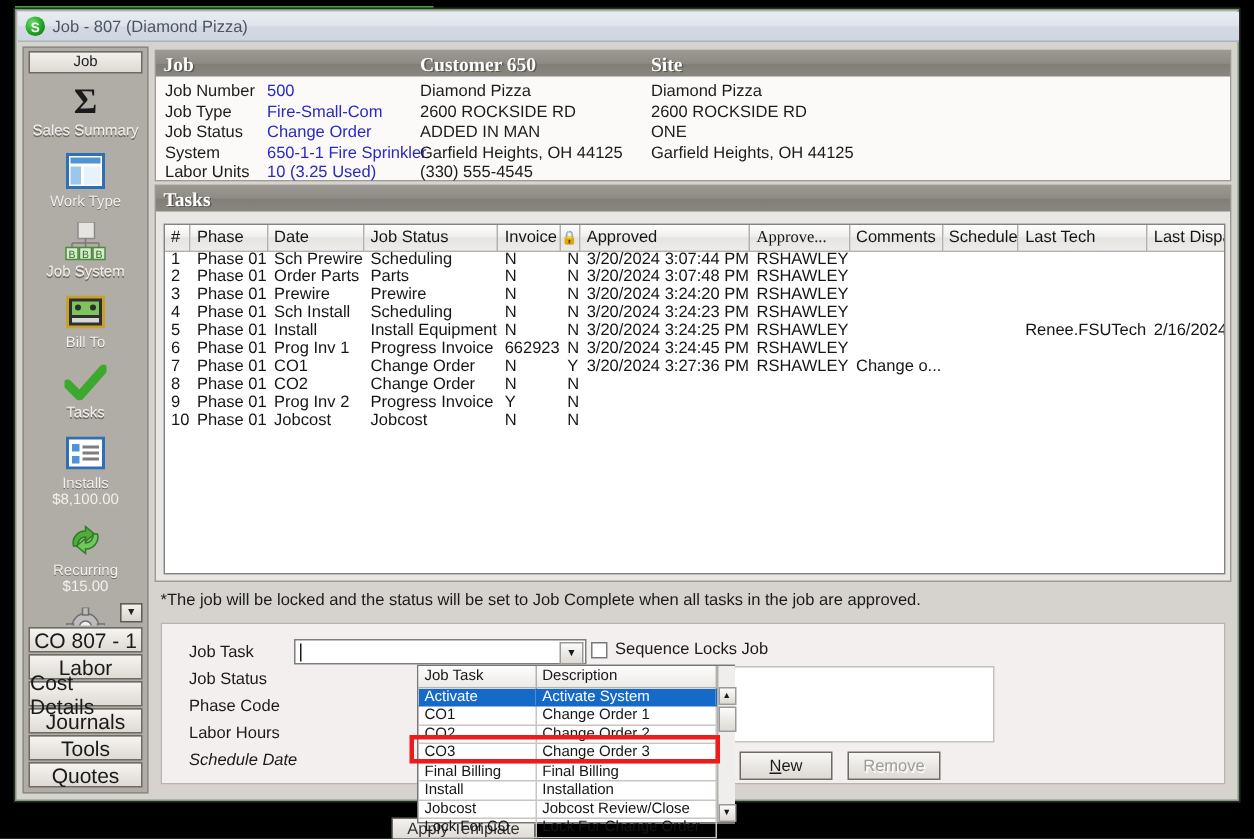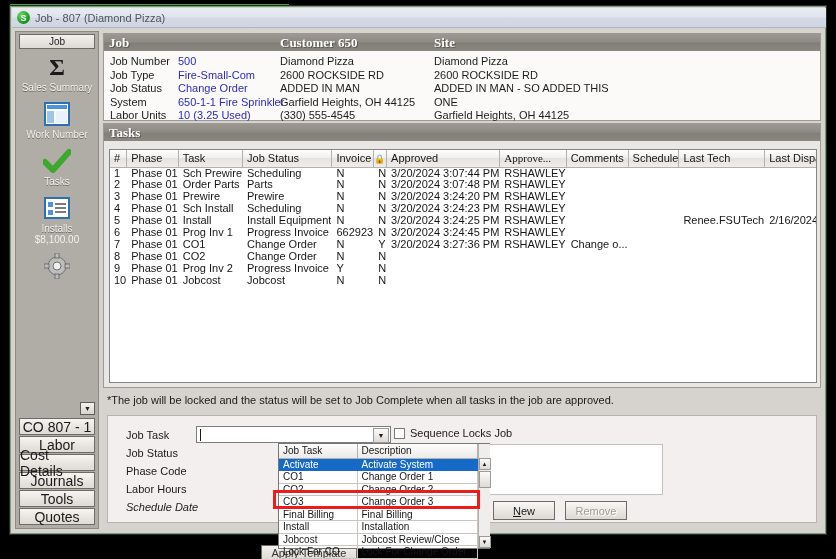--- a/index.html
+++ b/index.html
@@ -337,21 +337,48 @@
           </div>
           <div class="nav-item">
             <span class="nav-icon">
               <svg width="26" height="24" viewBox="0 0 26 24">
                 <rect x="1" y="1" width="24" height="22" fill="#fff" stroke="#2f6fb5" stroke-width="2"></rect>
                 <rect x="3" y="3" width="20" height="4" fill="#4f93d8"></rect>
                 <rect x="3" y="9" width="7" height="12" fill="#9cc6ec"></rect>
                 <rect x="12" y="9" width="11" height="12" fill="#e9f1fa"></rect>
               </svg>
             </span>
-            <div class="nav-label">Work Number</div>
+            <div class="nav-label">Work Type</div>
+          </div>
+          <div class="nav-item">
+            <span class="nav-icon">
+              <svg width="28" height="26" viewBox="0 0 28 26">
+                <rect x="9" y="0" width="11" height="11" fill="#e6e4e0" stroke="#8b8b8b"></rect>
+                <path d="M14 11 V14 M5 14 H23 M5 14 V17 M14 14 V17 M23 14 V17" stroke="#7a7a7a" fill="none"></path>
+                <rect x="1" y="17" width="8" height="8" fill="#d6eccf" stroke="#4e8a3d"></rect>
+                <rect x="10" y="17" width="8" height="8" fill="#d6eccf" stroke="#4e8a3d"></rect>
+                <rect x="19" y="17" width="8" height="8" fill="#d6eccf" stroke="#4e8a3d"></rect>
+                <text x="5" y="24" font-size="7" text-anchor="middle" fill="#2a6b1f">B</text>
+                <text x="14" y="24" font-size="7" text-anchor="middle" fill="#2a6b1f">B</text>
+                <text x="23" y="24" font-size="7" text-anchor="middle" fill="#2a6b1f">B</text>
+              </svg>
+            </span>
+            <div class="nav-label">Job System</div>
+          </div>
+          <div class="nav-item">
+            <span class="nav-icon">
+              <svg width="26" height="22" viewBox="0 0 26 22">
+                <rect x="1" y="1" width="24" height="20" fill="#2f2f2f" stroke="#c8a12a" stroke-width="2"></rect>
+                <rect x="4" y="4" width="18" height="9" fill="#7dc45a"></rect>
+                <circle cx="8" cy="8" r="2" fill="#2f2f2f"></circle>
+                <circle cx="18" cy="8" r="2" fill="#2f2f2f"></circle>
+                <rect x="4" y="15" width="18" height="3" fill="#d8d8d8"></rect>
+              </svg>
+            </span>
+            <div class="nav-label">Bill To</div>
           </div>
           <div class="nav-item">
             <span class="nav-icon">
               <svg width="28" height="24" viewBox="0 0 28 24">
                 <path d="M2 13 L10 21 L26 3" stroke="#3da82e" stroke-width="6" fill="none" stroke-linecap="round" stroke-linejoin="round"></path>
               </svg>
             </span>
             <div class="nav-label">Tasks</div>
           </div>
           <div class="nav-item">
@@ -360,20 +387,30 @@
                 <rect x="1" y="1" width="24" height="20" fill="#fff" stroke="#2f6fb5" stroke-width="2"></rect>
                 <rect x="4" y="5" width="5" height="5" fill="#4f93d8"></rect>
                 <rect x="4" y="13" width="5" height="5" fill="#4f93d8"></rect>
                 <rect x="11" y="6" width="11" height="2" fill="#7d7d7d"></rect>
                 <rect x="11" y="10" width="11" height="2" fill="#7d7d7d"></rect>
                 <rect x="11" y="14" width="11" height="2" fill="#7d7d7d"></rect>
               </svg>
             </span>
             <div class="nav-label">Installs</div>
             <div class="nav-sub">$8,100.00</div>
+          </div>
+          <div class="nav-item">
+            <span class="nav-icon">
+              <svg width="28" height="24" viewBox="0 0 28 24">
+                <path d="M6 16 a8 8 0 0 1 8-10 l0 -3 l6 5 l-6 5 l0 -3 a5 5 0 0 0 -5 6 z" fill="#4eae3a" stroke="#2f7a23"></path>
+                <path d="M22 8 a8 8 0 0 1 -8 10 l0 3 l-6 -5 l6 -5 l0 3 a5 5 0 0 0 5 -6 z" fill="#6fc95a" stroke="#2f7a23"></path>
+              </svg>
+            </span>
+            <div class="nav-label">Recurring</div>
+            <div class="nav-sub">$15.00</div>
           </div>
           <div class="nav-item">
             <span class="nav-icon">
               <svg width="26" height="26" viewBox="0 0 26 26">
                 <g fill="#bdbdbd" stroke="#6f6f6f" stroke-width="1">
                   <circle cx="13" cy="13" r="9"></circle>
                 </g>
                 <circle cx="13" cy="13" r="4" fill="#f0efed" stroke="#6f6f6f"></circle>
                 <g fill="#bdbdbd" stroke="#6f6f6f">
                   <rect x="11" y="0" width="4" height="5"></rect>
@@ -421,37 +458,36 @@
         <div class="jp-col" id="jp-cust">
             <div>Diamond Pizza</div>
             <div>2600 ROCKSIDE RD</div>
             <div>ADDED IN MAN</div>
             <div>Garfield Heights, OH  44125</div>
             <div>(330) 555-4545</div>
           </div>
         <div class="jp-col" id="jp-site">
             <div>Diamond Pizza</div>
             <div>2600 ROCKSIDE RD</div>
-            <div>ADDED IN MAN - SO ADDED THIS</div>
             <div>ONE</div>
             <div>Garfield Heights, OH  44125</div>
           </div>
       </div>
 
       <div id="tasks-panel">
         <div id="tasks-head">
           <div class="panel-head-title">Tasks</div>
         </div>
         <div id="grid-wrap">
           <table class="grid">
             <thead>
                 <tr id="grid-head">
                   <th style="width: 22px;">#</th>
                   <th style="width: 66px;">Phase</th>
-                  <th style="width: 80px;">Task</th>
+                  <th style="width: 80px;">Date</th>
                   <th style="width: 91px;">Job Status</th>
                   <th style="width: 47px;">Invoice</th>
                   <th style="width: 24px; text-align: center; padding: 0px;"><span id="lock-glyph">🔒</span></th>
                   <th style="width: 107px;">Approved</th>
                   <th style="width: 50px; font-family: Liberation Serif, serif;">Approve...</th>
                   <th style="width: 58px;">Comments</th>
                   <th style="width: 58px;">Schedule</th>
                   <th style="width: 70px;">Last Tech</th>
                   <th style="width: 96px;">Last Dispatch</th>
                 </tr>

